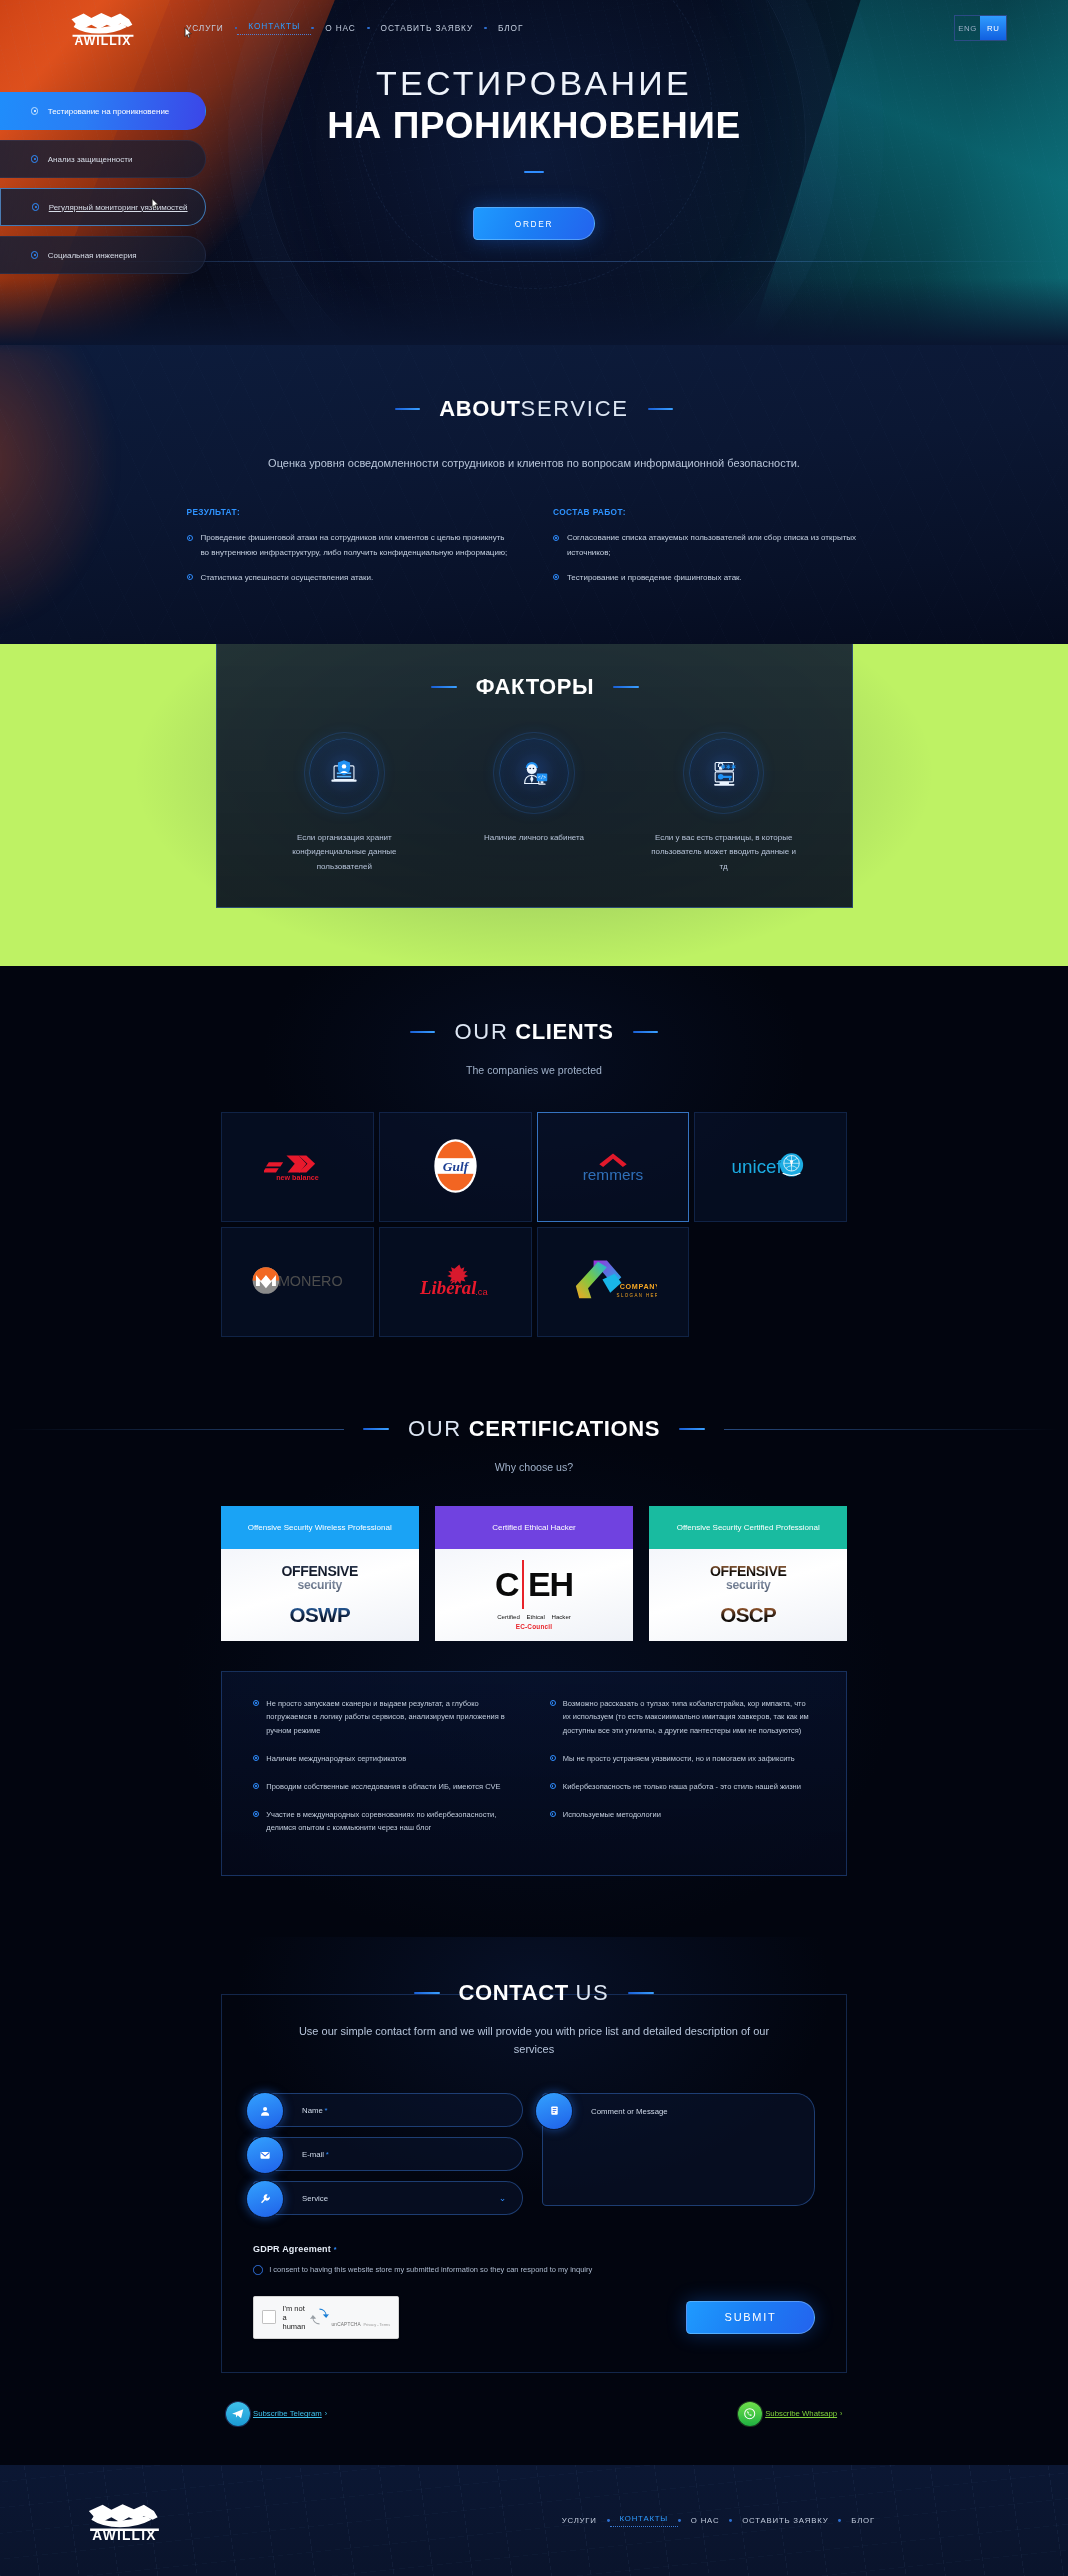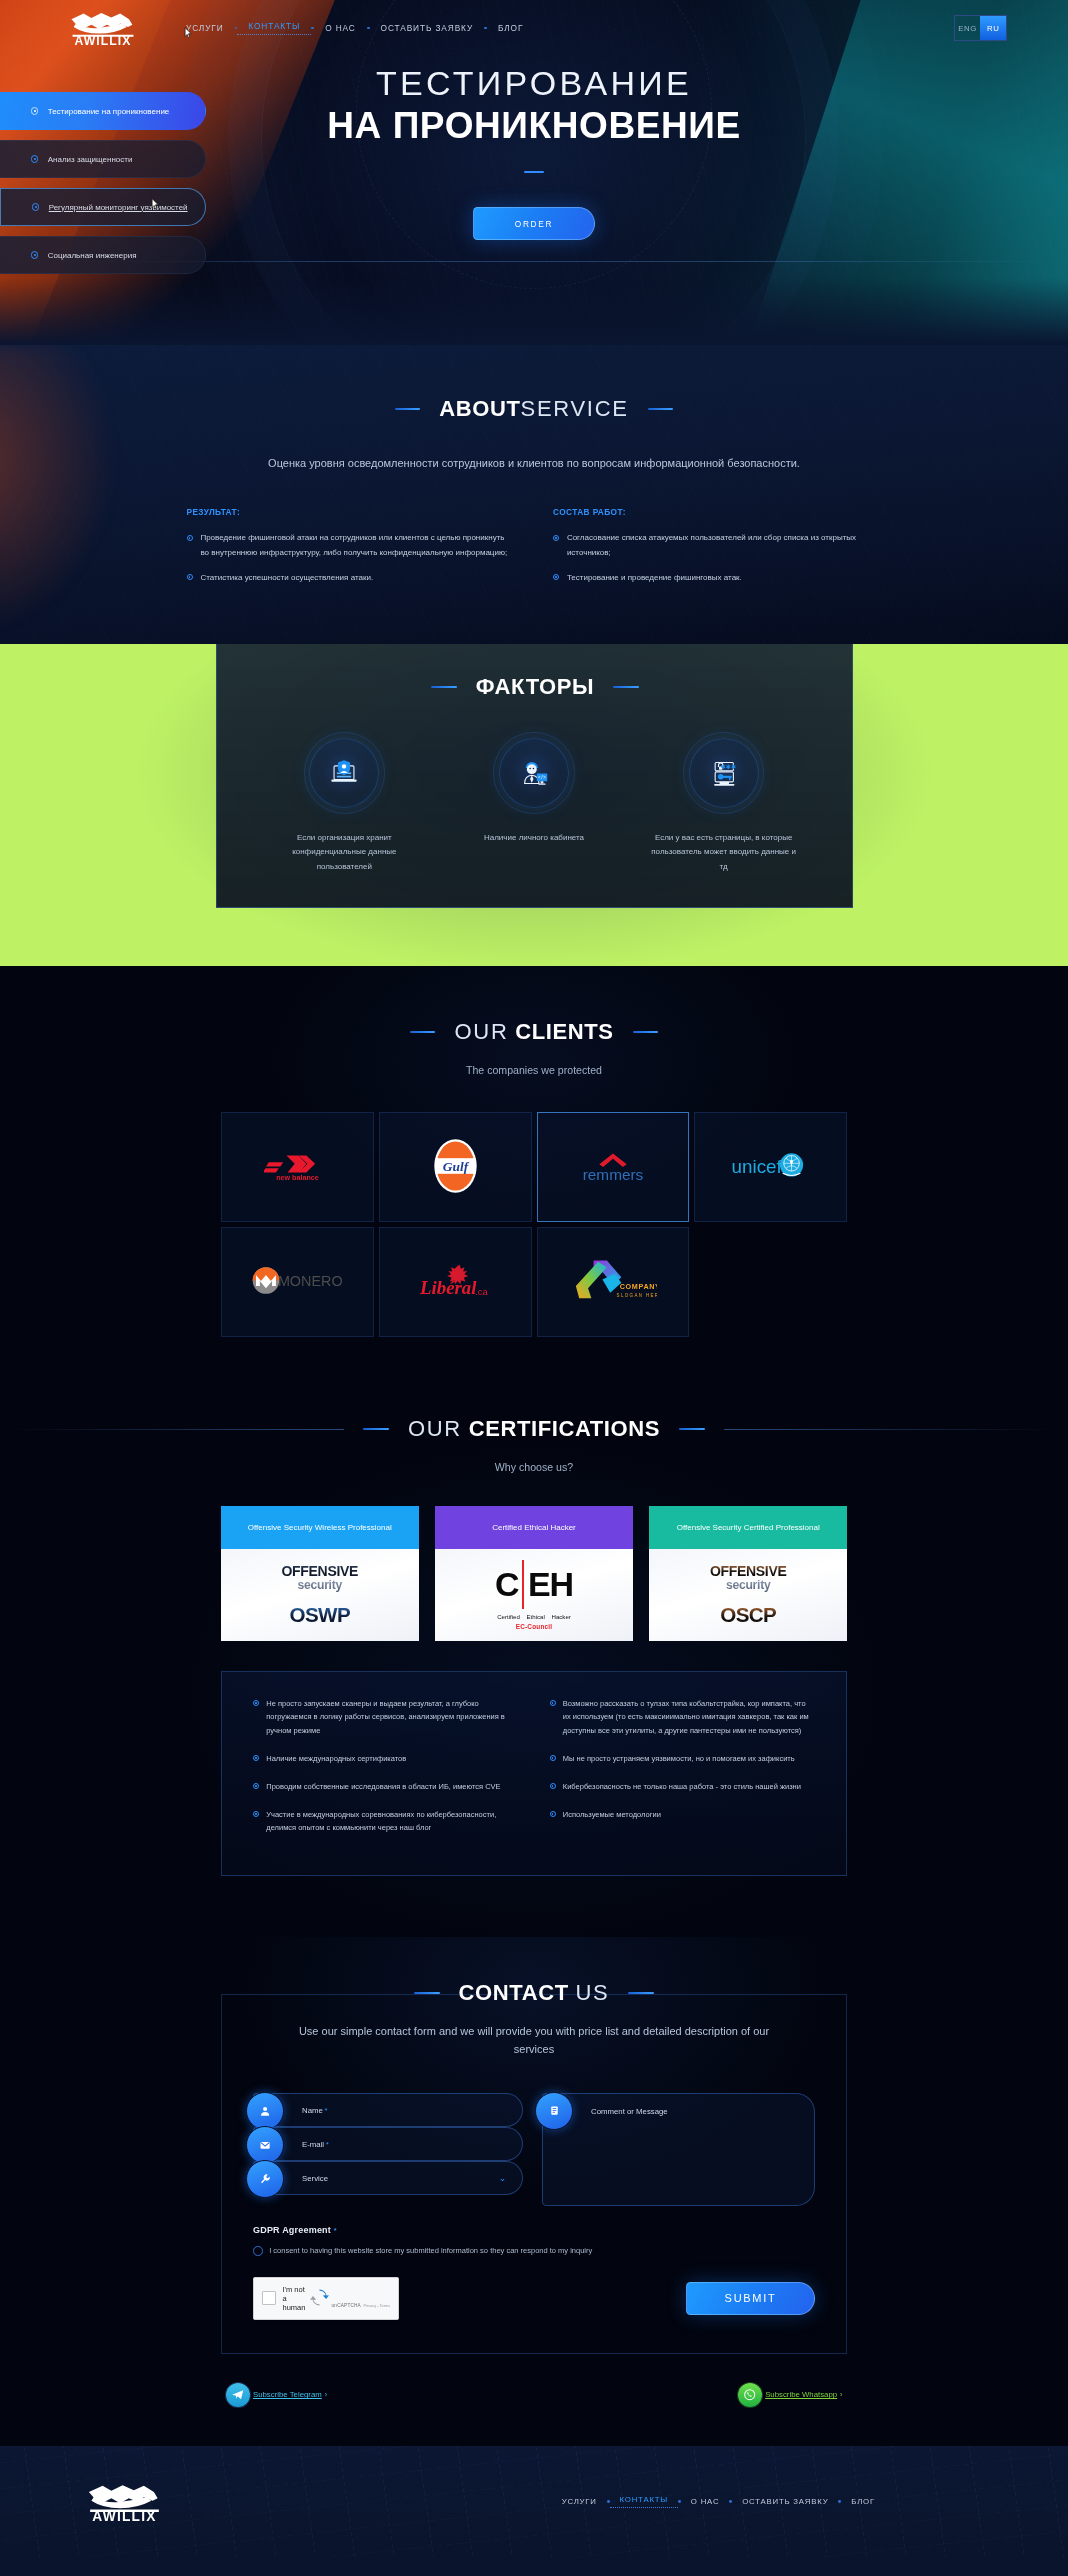--- a/index.html
+++ b/index.html
@@ -157,21 +157,21 @@
 
   
   .contact{position:relative;width:1068px;background:#02050f;padding:43px 0 39px;overflow:hidden}
   .contact-bg{position:absolute;inset:0;opacity:.55;
      background:radial-gradient(ellipse 423px 289px at 50% 10%,rgba(16,36,80,.68),rgba(2,5,15,0) 70%)}
   .contact-frame{position:relative;z-index:3;width:626px;margin:0 auto;border:0.6px solid rgba(52,104,190,.35);padding:0 0 33px;margin-top:-12.2px}
   .contact .sect-head{width:1068px;position:relative;z-index:4}
   .contact-lead{text-align:center;color:#b6c4da;font-size:11px;line-height:1.7;margin:27px auto 0;max-width:490px;font-weight:300}
   .form{display:flex;gap:19px;width:562px;margin:34px auto 0}
   .fleft{width:270px}
-  .field{position:relative;height:34px;border:0.6px solid rgba(60,120,215,.45);
+  .field{position:relative;height:34px;margin-bottom:10px;border:0.6px solid rgba(60,120,215,.45);
      border-radius:4.5px 19px 19px 4.5px;background:rgba(10,22,52,.48);display:flex;align-items:center;padding-left:48px}
   .fico{position:absolute;left:-7.8px;top:-2.2px;width:38px;height:38px;border-radius:50%;
      background:linear-gradient(160deg,#33a2ff,#1f61e8);border:1.1px solid #0a1a3c;
      display:flex;align-items:center;justify-content:center;box-shadow:0 0 10px rgba(35,120,245,.5)}
   .field .ph{color:#cfd9e8;font-size:7.8px;font-weight:300}
   .field .req{color:#2f8dff;margin-left:1.7px}
   .chev{position:absolute;right:15.6px;color:#2f8dff;font-size:9px}
   .ftext{width:273px;height:113px;border:0.6px solid rgba(60,120,215,.45);border-radius:4.5px 19px 19px 4.5px;
      background:rgba(10,22,52,.48);position:relative;padding-left:48px;padding-top:12.2px}
   .ftext .ph{color:#cfd9e8;font-size:7.8px;font-weight:300}

